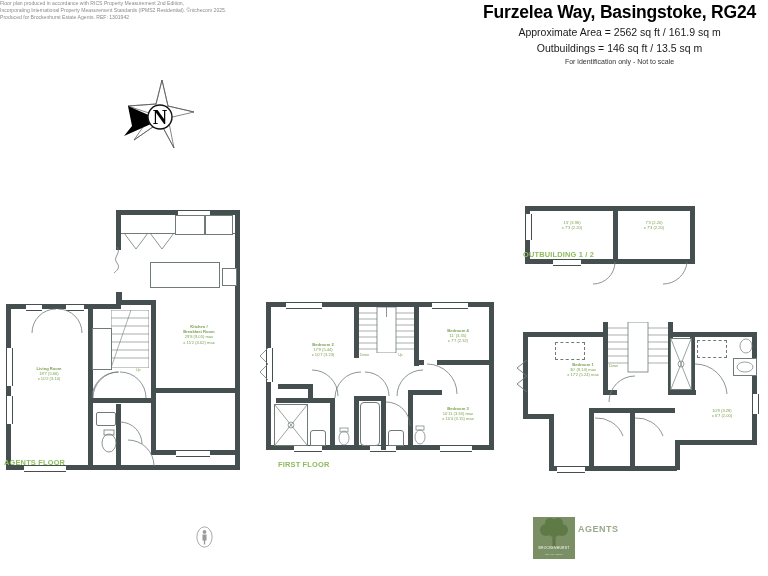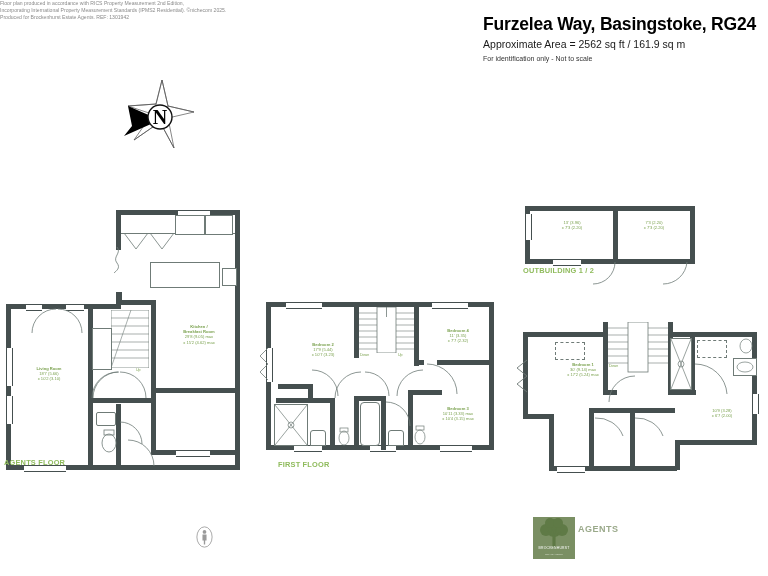--- a/index.html
+++ b/index.html
@@ -1,21 +1,21 @@
 <!DOCTYPE html>
 <html><head>
 <meta charset="utf-8">
 <style>
   html,body{margin:0;padding:0;background:#ffffff;}
   body{width:768px;height:576px;position:relative;overflow:hidden;
        font-family:"Liberation Sans", sans-serif;color:#111;}
   .abs{position:absolute;}
 
   
-  #header{right:12px;top:14px;text-align:left;}
+  #header{right:12px;top:2px;text-align:center;}
   #title{font-size:17.5px;font-weight:bold;letter-spacing:-0.2px;color:#000;}
   .area-line{font-size:10.5px;color:#1a1a1a;margin-top:3px;line-height:12.5px;}
   #disclaimer{font-size:7px;color:#333;margin-top:4px;}
 
   
   #compass{left:118px;top:76px;width:84px;height:84px;}
 
   
   .wall{position:absolute;background:#454f4f;}
   .thin{position:absolute;border:1px solid #6f7b77;background:#fff;}
@@ -36,20 +36,21 @@
   #logo-word{position:absolute;left:578px;top:524px;font-size:9px;font-weight:bold;color:#9aa98a;letter-spacing:0.5px;}
   #logo-sub{position:absolute;left:0;bottom:9px;width:100%;text-align:center;font-size:3.4px;color:#fff;letter-spacing:0.2px;}
   #logo-sub2{position:absolute;left:0;bottom:4px;width:100%;text-align:center;font-size:2.2px;color:#cfd8c4;}
 </style>
 </head>
 <body>
 
 <div class="abs" id="header">
   <div id="title">Furzelea Way, Basingstoke, RG24</div>
   <div class="area-line">Approximate Area = 2562 sq ft / 161.9 sq m</div>
+  <div class="area-line">Outbuildings = 146 sq ft / 13.5 sq m</div>
   <div id="disclaimer">For identification only - Not to scale</div>
 </div>
 
 <div class="abs" id="compass">
   <svg width="84" height="84" viewBox="0 0 84 84">
     <g stroke="#555" stroke-width="0.7" fill="#fff">
       <polygon points="44,4 50,30 76,36 50,42 56,72 42,46 16,64 34,38 10,30 38,28"></polygon>
       <polyline points="44,4 38,28 10,30" fill="none"></polyline>
       <polyline points="44,4 50,30 76,36" fill="none"></polyline>
       <polyline points="56,72 42,46 16,64" fill="none"></polyline>
@@ -348,21 +349,21 @@
     <path d="M26,0 A24,24 0 0 1 2,22" fill="none" stroke="#6f7b77" stroke-width="0.8"></path>
   </svg>
   <div class="rmlabel" style="left:22px;top:22px;width:70px;">
     <div class="dim">13' (3.96)</div>
     <div class="dim">x 7'3 (2.20)</div>
   </div>
   <div class="rmlabel" style="left:108px;top:22px;width:62px;">
     <div class="dim">7'3 (2.20)</div>
     <div class="dim">x 7'3 (2.20)</div>
   </div>
-  <div class="floorlabel" style="left:8px;top:68px;">OUTBUILDING 1 / 2</div>
+  <div class="floorlabel" style="left:8px;top:52px;">OUTBUILDING 1 / 2</div>
 </div>
 
 <svg id="person-icon" viewBox="0 0 20 26">
   <ellipse cx="10" cy="13" rx="9" ry="12" fill="none" stroke="#9a9a9a" stroke-width="1"></ellipse>
   <circle cx="10" cy="7" r="2.2" fill="#9a9a9a"></circle>
   <path d="M7.6,10 h4.8 v7 h-1.6 v5 h-1.6 v-5 h-1.6 z" fill="#9a9a9a"></path>
 </svg>
 <div id="footer">
   <div class="foot-t">Floor plan produced in accordance with RICS Property Measurement 2nd Edition,</div>
   <div class="foot-t">Incorporating International Property Measurement Standards (IPMS2 Residential).    ©nichecom 2025.</div>

